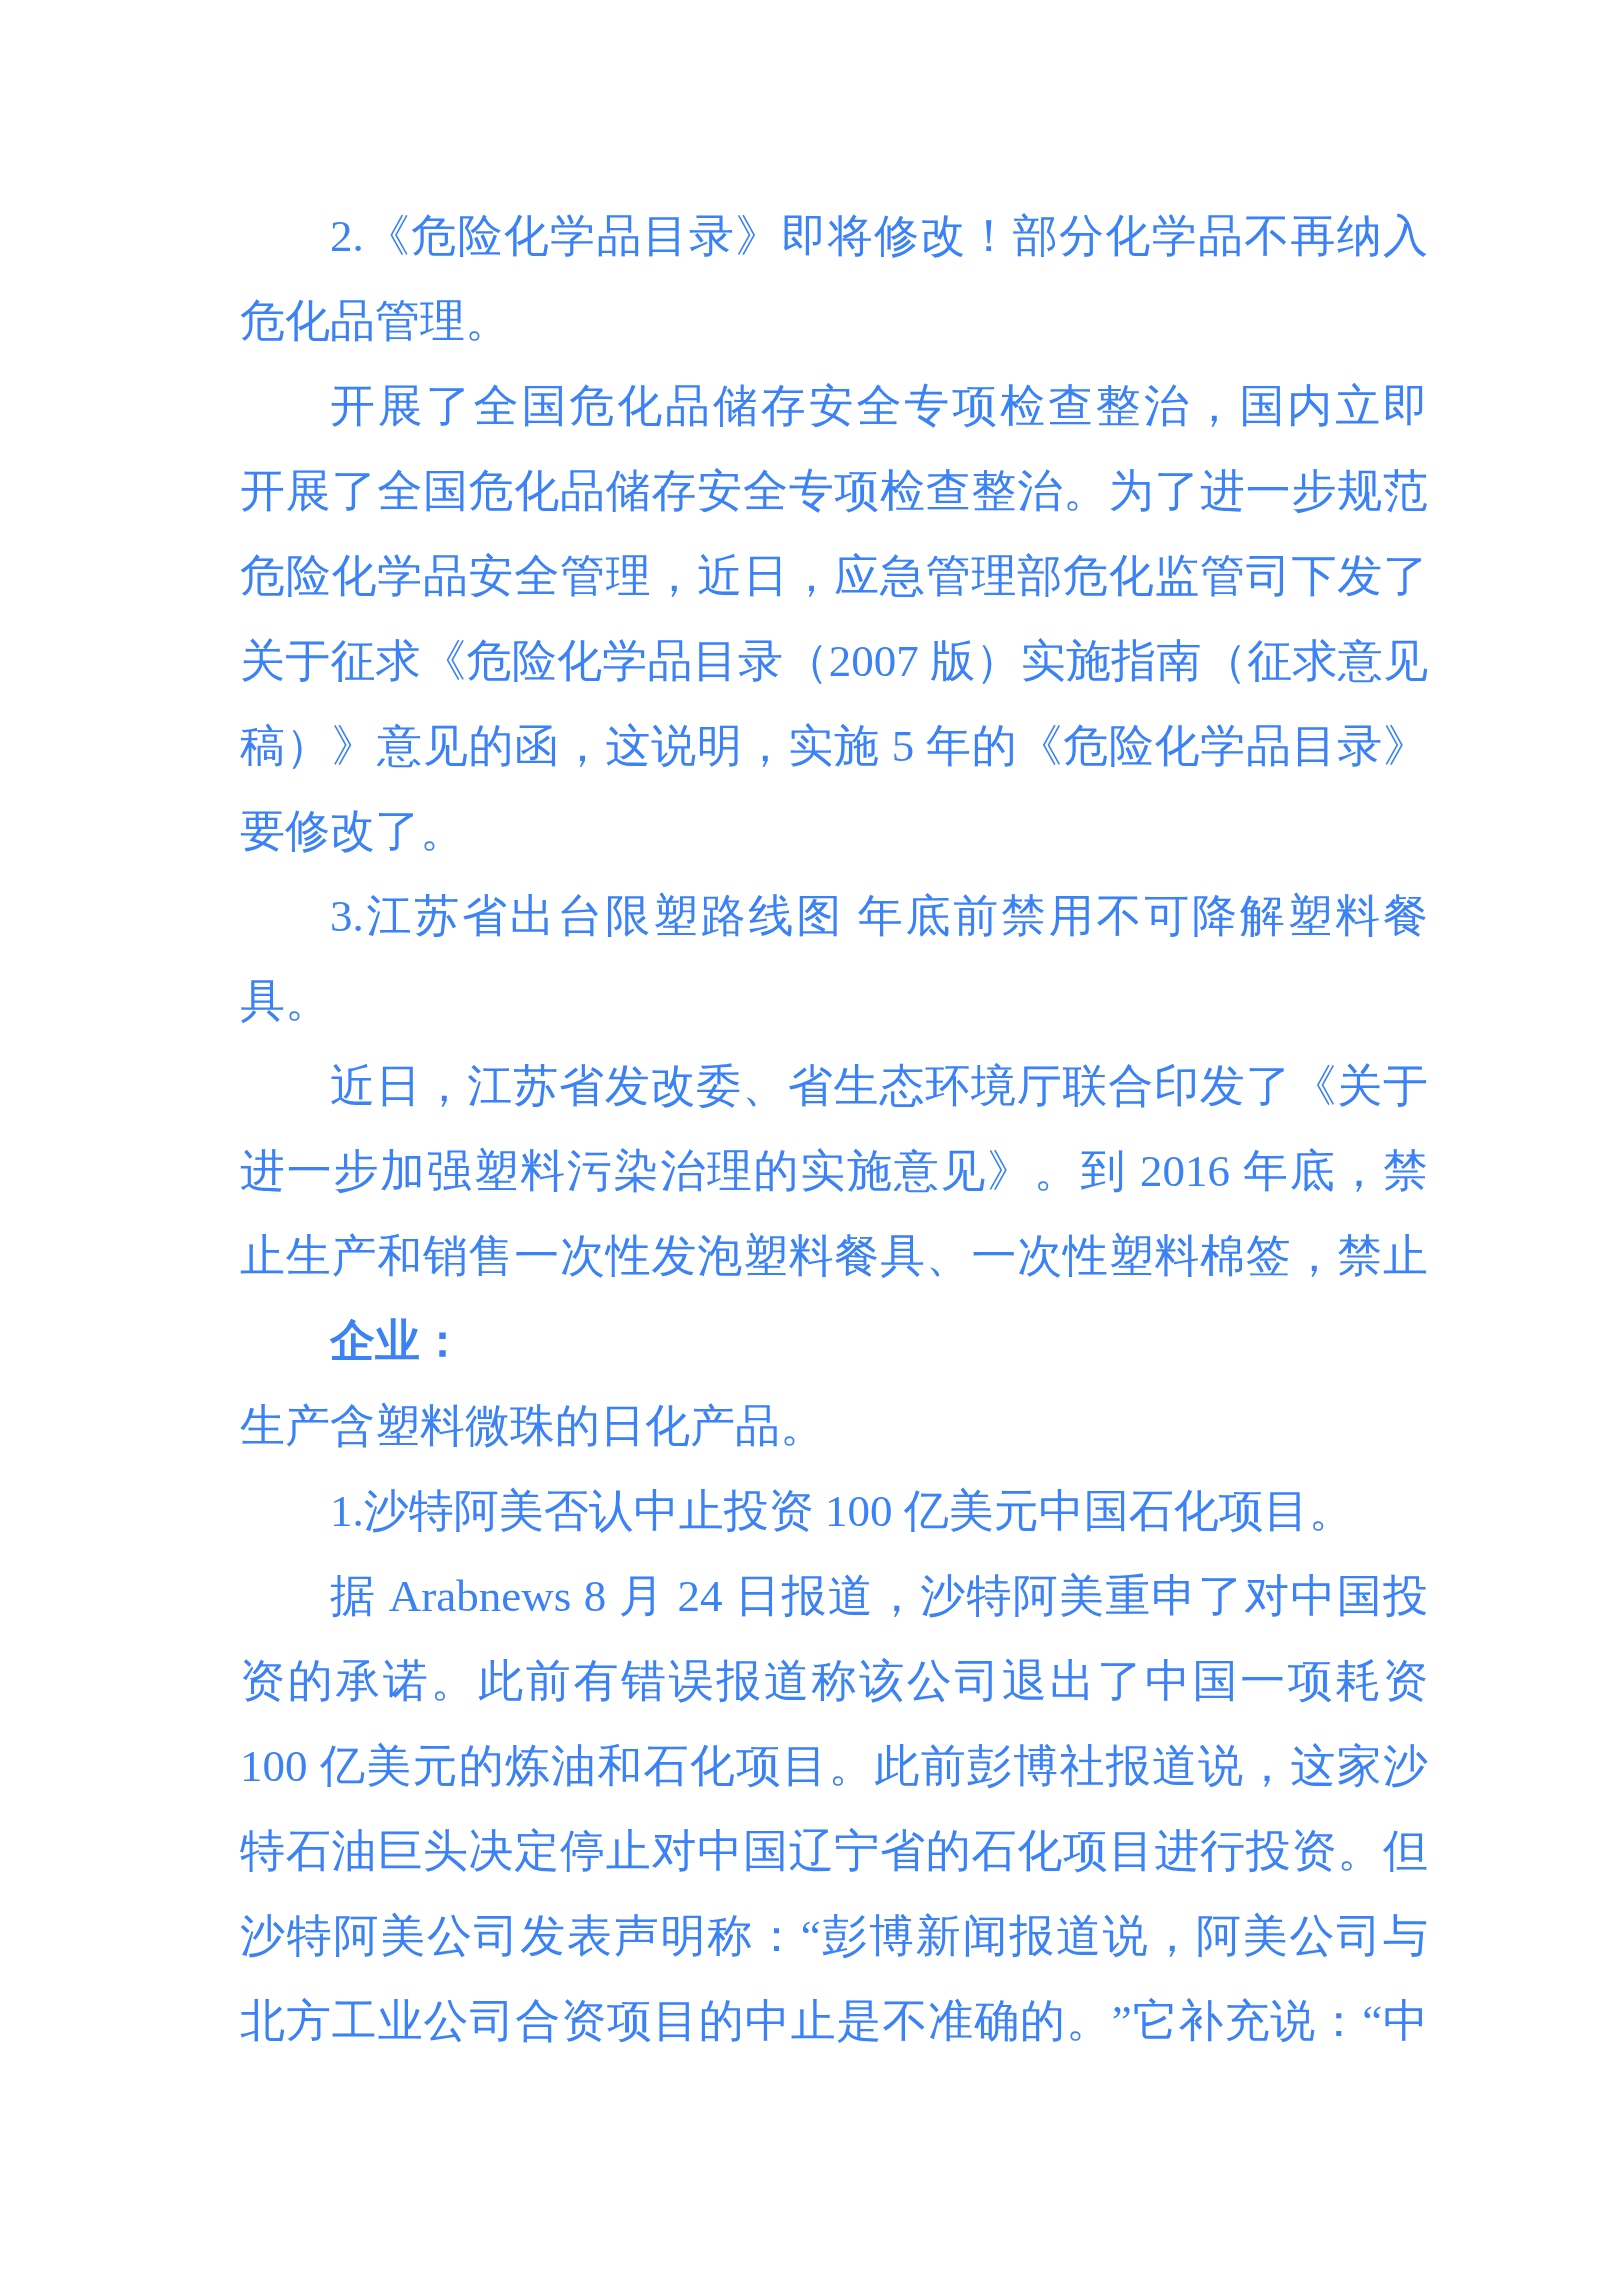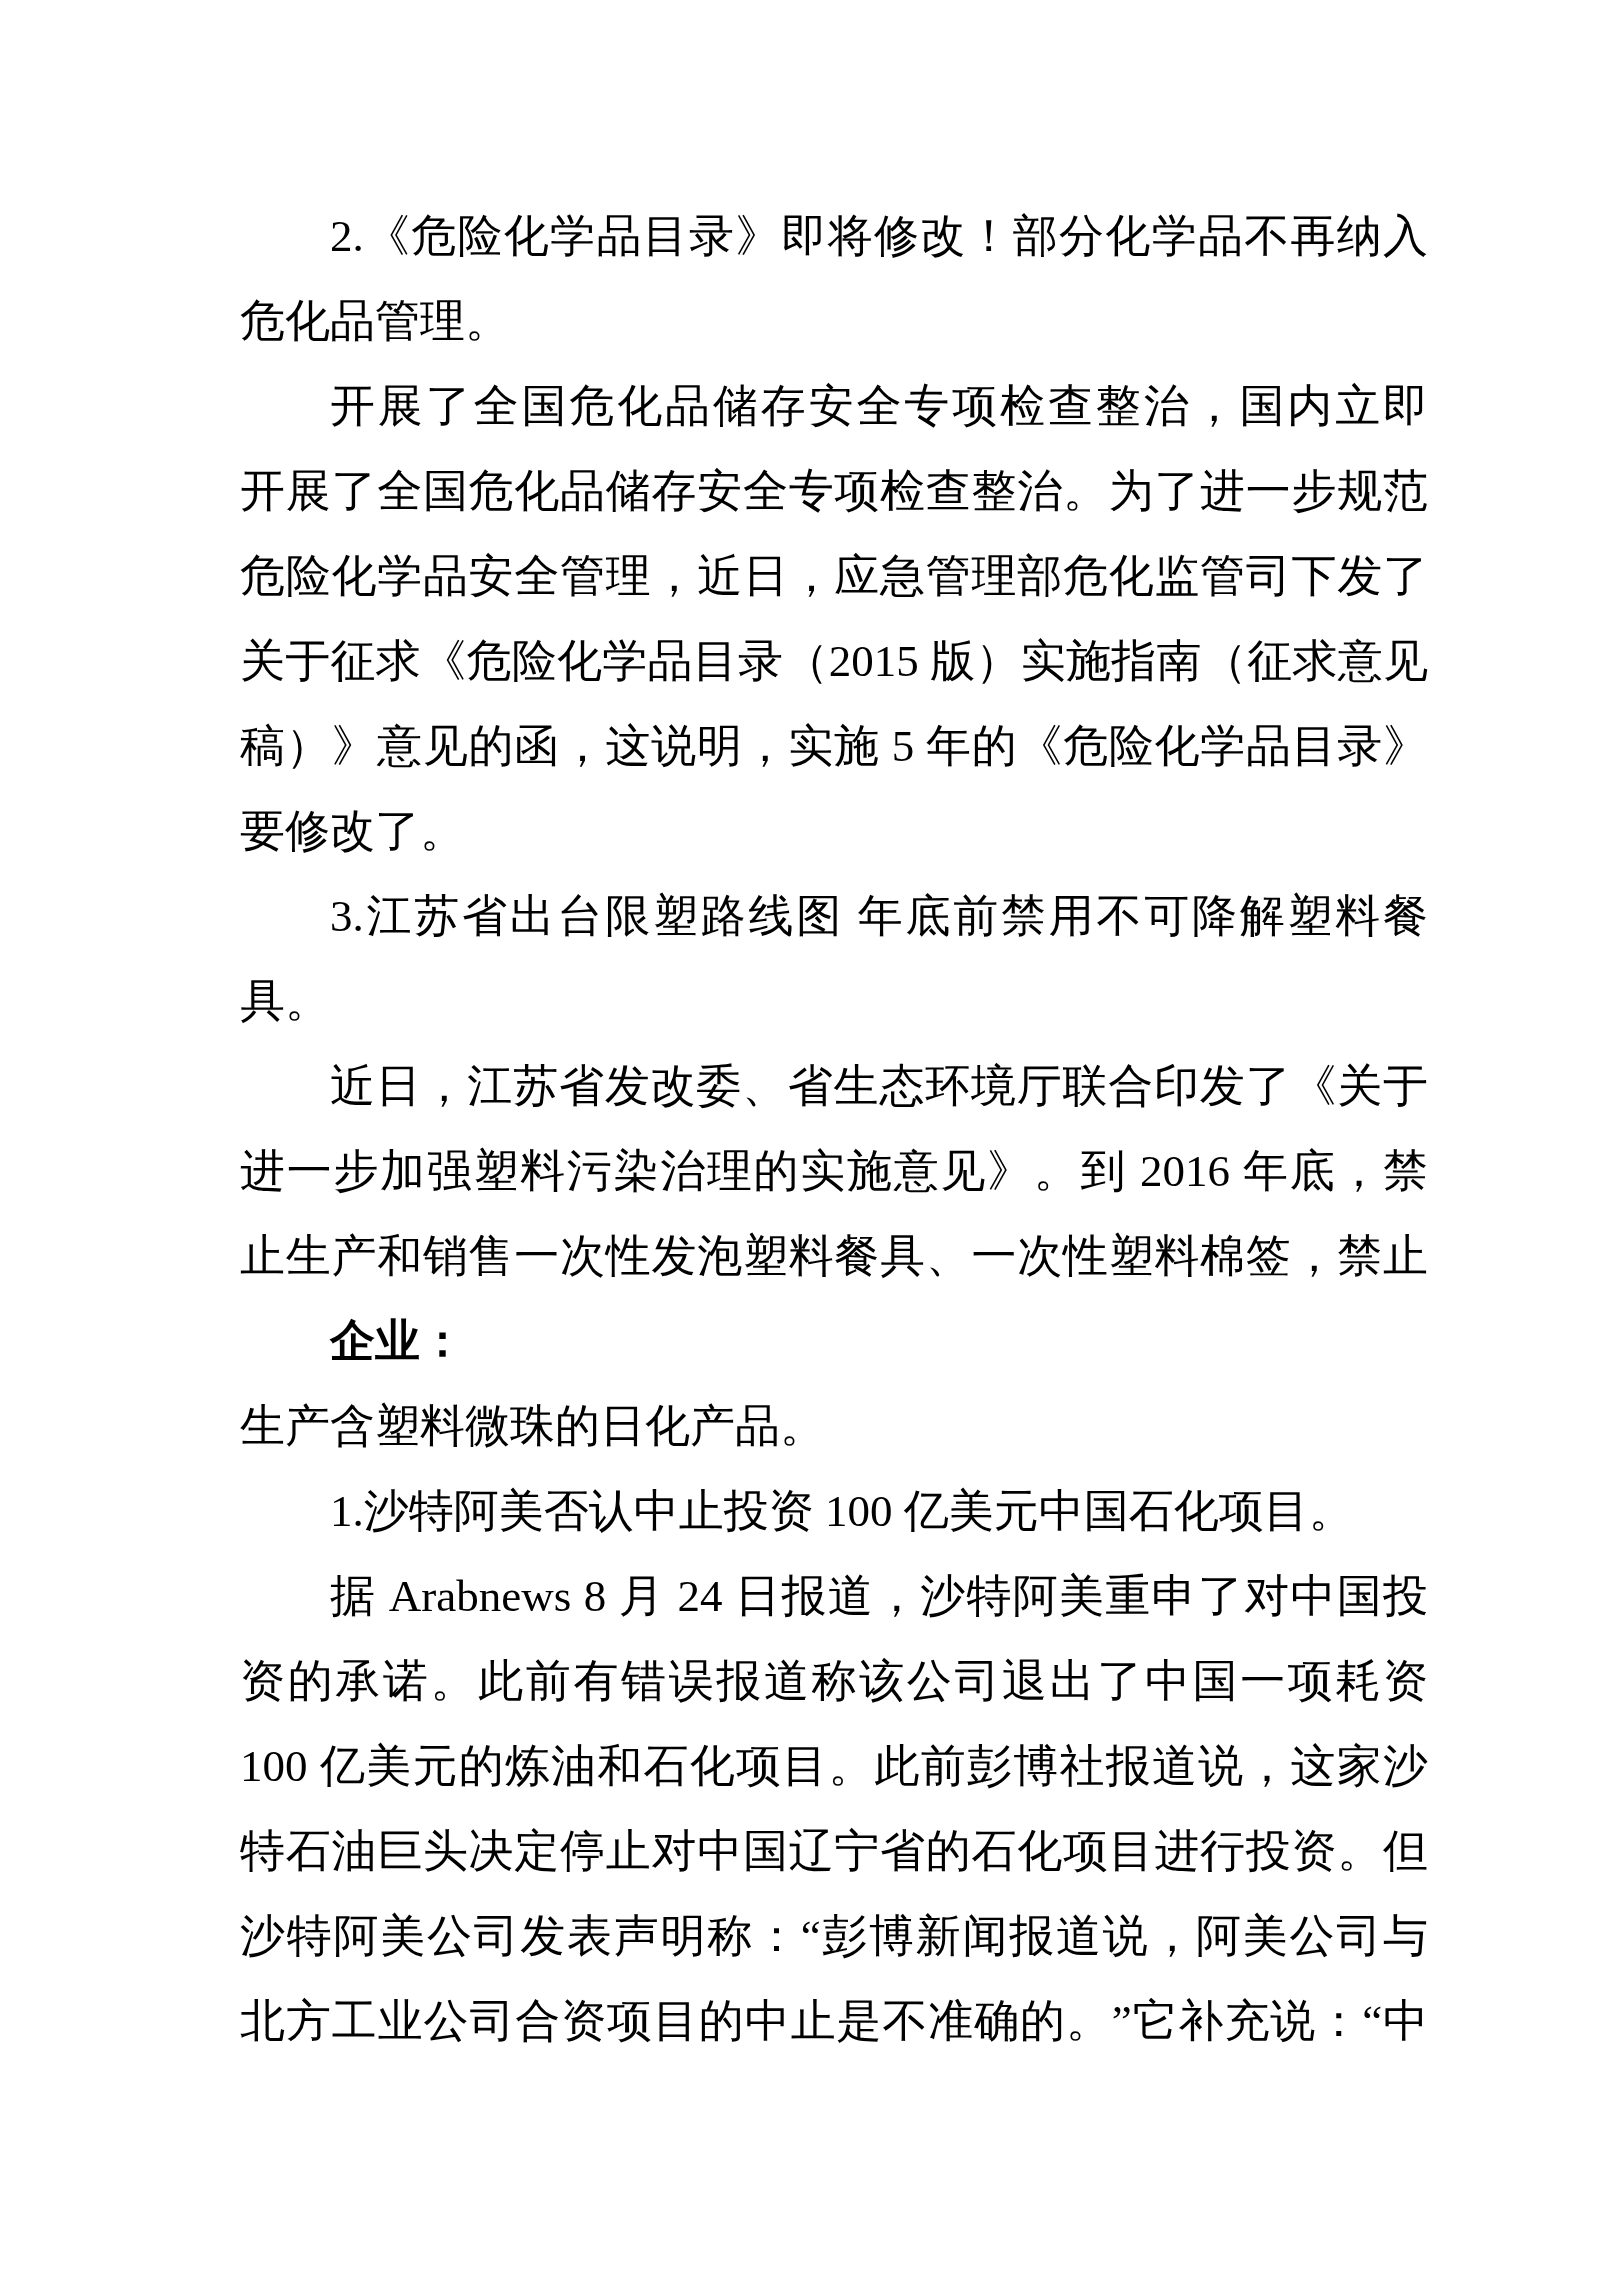--- a/index.html
+++ b/index.html
@@ -17,21 +17,21 @@
   .content {
     position: absolute;
     left: 240px;
     top: 194px;
     width: 1188px;
   }
   .line {
     height: 85px;
     line-height: 85px;
     font-size: 45px;
-    color: #000000;
+    color: #3b82f6;
     text-align: justify;
     text-align-last: justify;
     white-space: pre;
   }
   .line.end {
     text-align: center;
     text-align-last: left;
   }
   .line.indent {
     text-indent: 90px;
@@ -43,21 +43,21 @@
 </head>
 <body>
 
 <div class="page">
   <div class="content">
     <div class="line indent">2.《危险化学品目录》即将修改！部分化学品不再纳入</div>
     <div class="line end">危化品管理。</div>
     <div class="line indent">开展了全国危化品储存安全专项检查整治，国内立即</div>
     <div class="line">开展了全国危化品储存安全专项检查整治。为了进一步规范</div>
     <div class="line">危险化学品安全管理，近日，应急管理部危化监管司下发了</div>
-    <div class="line">关于征求《危险化学品目录（2015 版）实施指南（征求意见</div>
+    <div class="line">关于征求《危险化学品目录（2007 版）实施指南（征求意见</div>
     <div class="line">稿）》意见的函，这说明，实施 5 年的《危险化学品目录》</div>
     <div class="line end">要修改了。</div>
     <div class="line indent">3.江苏省出台限塑路线图 年底前禁用不可降解塑料餐</div>
     <div class="line end">具。</div>
     <div class="line indent">近日，江苏省发改委、省生态环境厅联合印发了《关于</div>
     <div class="line">进一步加强塑料污染治理的实施意见》。到 2016 年底，禁</div>
     <div class="line">止生产和销售一次性发泡塑料餐具、一次性塑料棉签，禁止</div>
     <div class="line indent end heading">企业：</div>
     <div class="line end">生产含塑料微珠的日化产品。</div>
     <div class="line indent end">1.沙特阿美否认中止投资 100 亿美元中国石化项目。</div>

